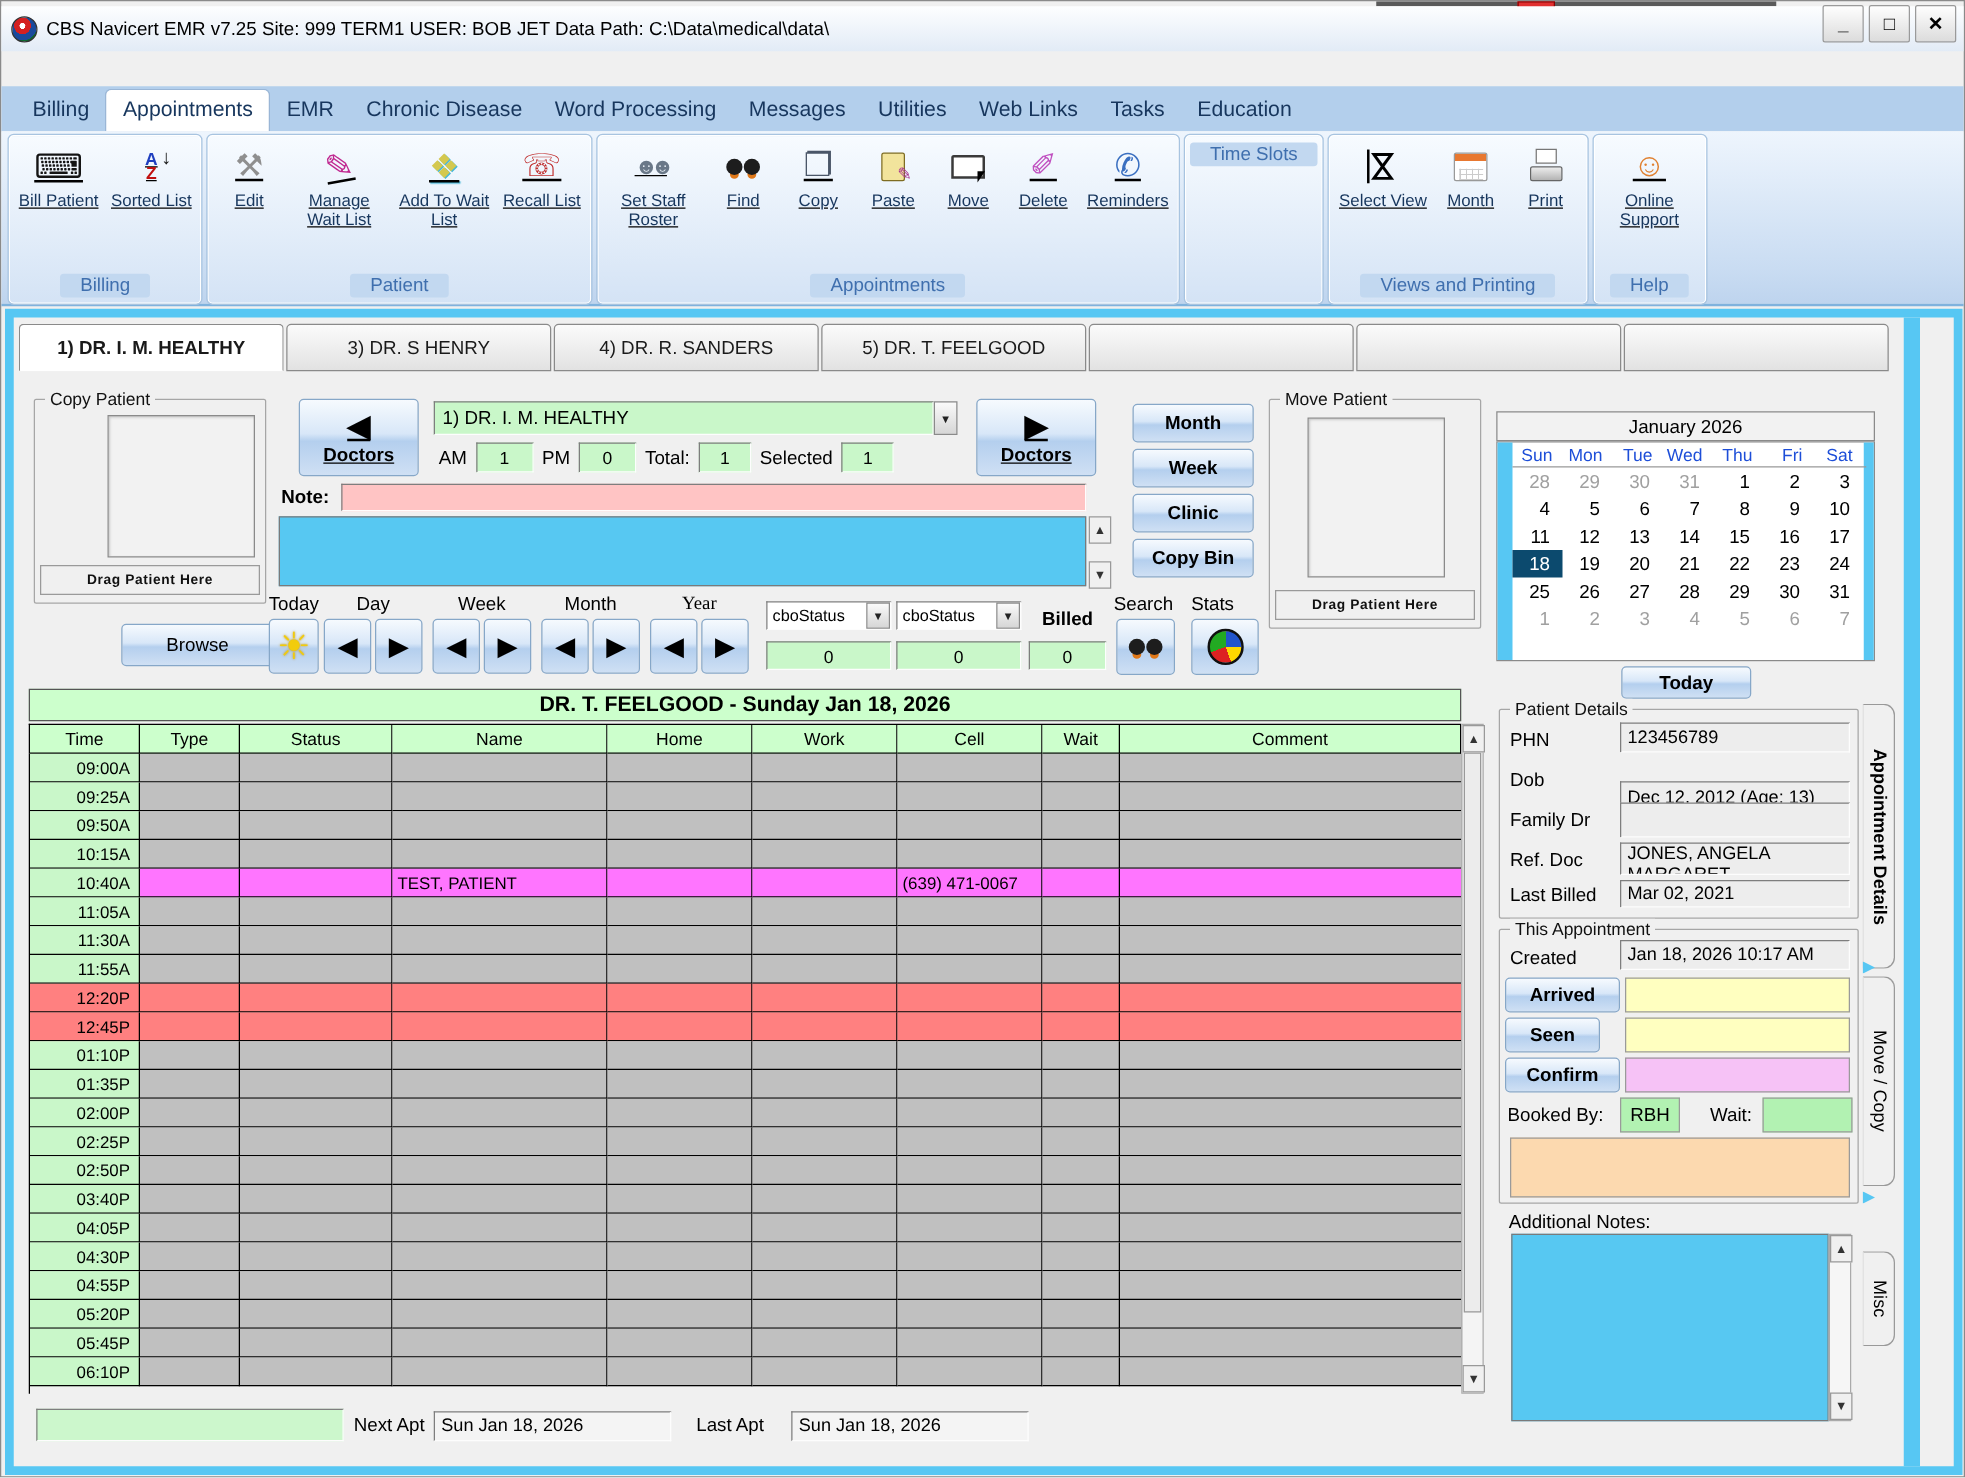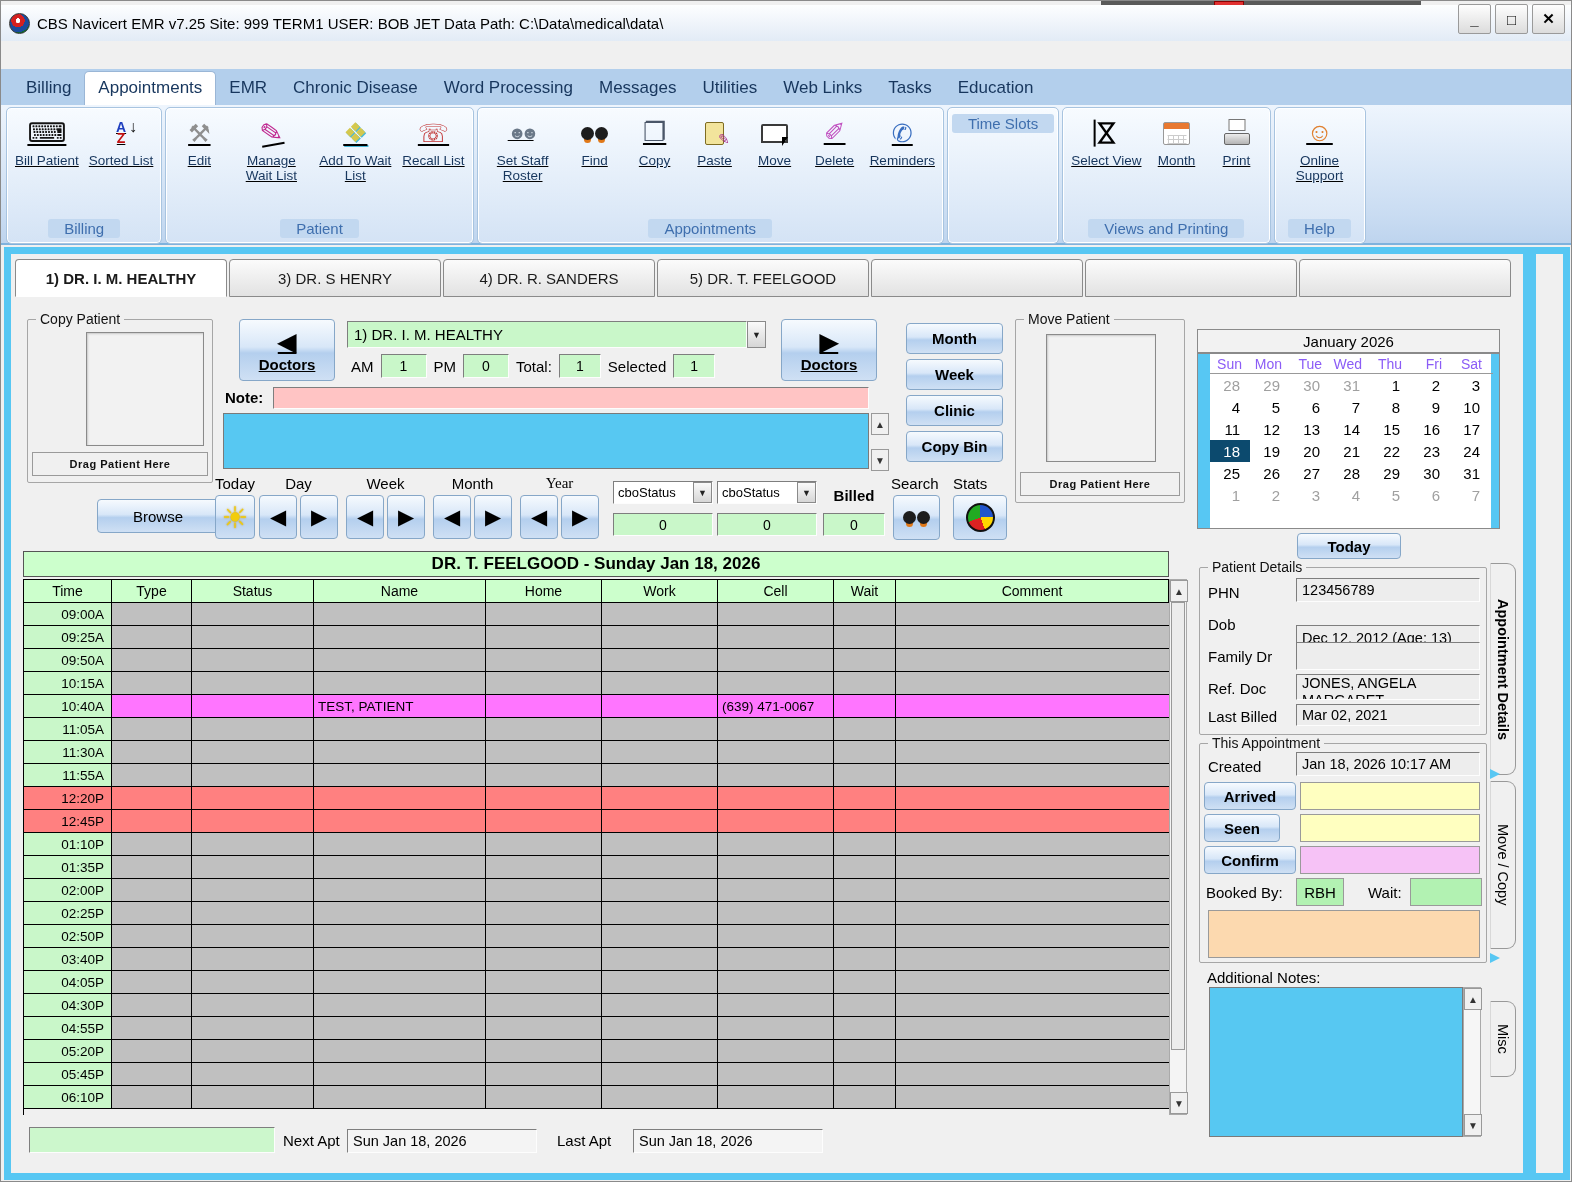--- a/index.html
+++ b/index.html
@@ -121,21 +121,21 @@
   .vthumb{position:absolute;left:1px;right:1px;top:22px;height:446px;background:#ececec;border:1px solid #999;}
   .scbtn{position:absolute;left:0;width:16px;height:20px;background:#f0f0f0;border:1px solid #999;display:flex;align-items:center;justify-content:center;}
   
   .cal-head{position:absolute;left:1196px;top:328px;width:303px;height:24px;background:#f2f2f2;border:1px solid #8a8a8a;
     box-sizing:border-box;display:flex;align-items:center;justify-content:center;font-size:15px;color:#000;}
   .cal-body{position:absolute;left:1196px;top:352px;width:303px;height:176px;background:#fff;border:1px solid #8a8a8a;box-sizing:border-box;}
   .cal-lstripe{position:absolute;left:0;top:0;width:12px;height:100%;background:#57c7f3;}
   .cal-rstripe{position:absolute;right:0;top:0;width:8px;height:100%;background:#57c7f3;}
   .cal-grid{position:absolute;left:12px;top:0;width:283px;}
   .cal-dh{display:grid;grid-template-columns:repeat(7,40px);border-bottom:1px solid #999;}
-  .cal-dh b{font-weight:normal;font-size:14px;color:#8b5cf6;text-align:right;padding:2px 8px 1px 0;}
+  .cal-dh b{font-weight:normal;font-size:14px;color:#1d4ed8;text-align:right;padding:2px 8px 1px 0;}
   .cal-wk{display:grid;grid-template-columns:repeat(7,40px);}
   .cd{font-weight:normal;font-size:15px;color:#000;text-align:right;padding:3px 10px 2px 0;}
   .cd.out{color:#a0a0a0;}
   .cd.sel{background:#0c4a6e;color:#fff;}
   
   .pd-input{position:absolute;background:#ededed;border:1px solid;border-color:#7e7e7e #fdfdfd #fdfdfd #7e7e7e;
     font-size:14.5px;color:#000;display:flex;align-items:center;padding-left:5px;box-sizing:border-box;overflow:hidden;}
   .vtab{position:absolute;left:1489px;width:26px;background:#f0f0f0;border:1px solid #999;border-left:1px solid #d8d8d8;
     border-radius:0 9px 9px 0;writing-mode:vertical-rl;display:flex;align-items:center;justify-content:center;
     font-size:14.5px;color:#000;box-sizing:border-box;}

